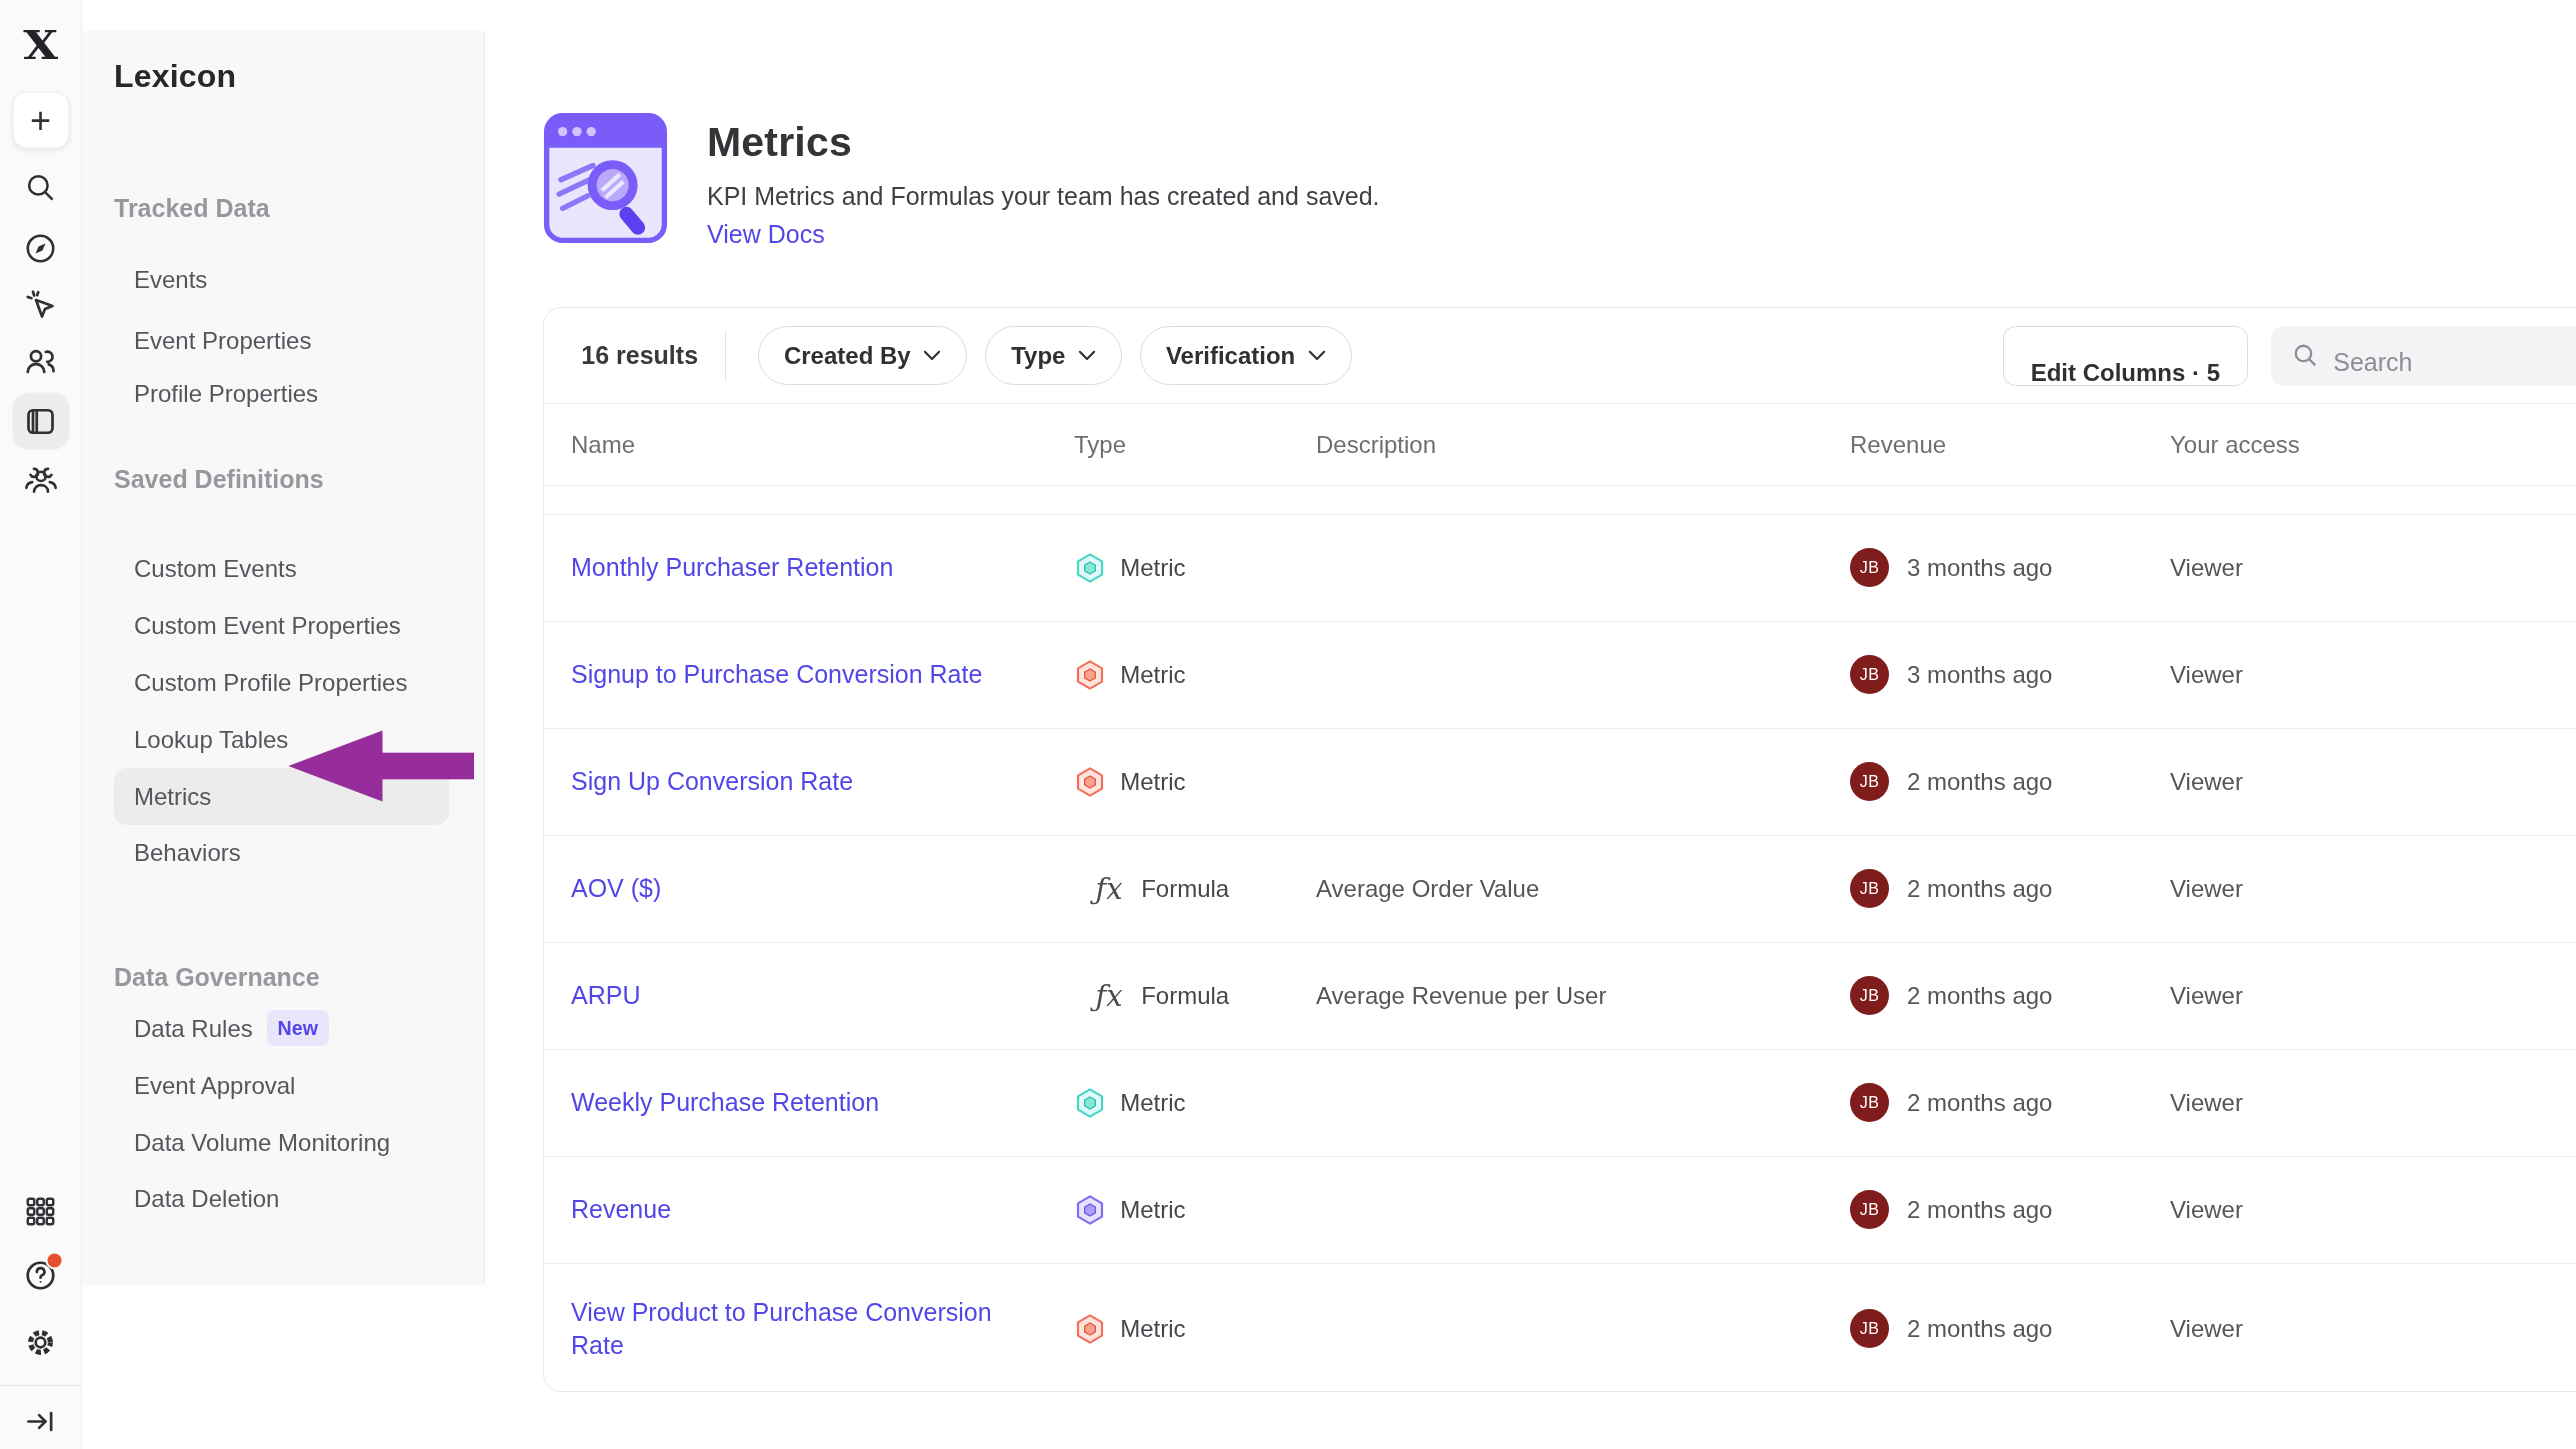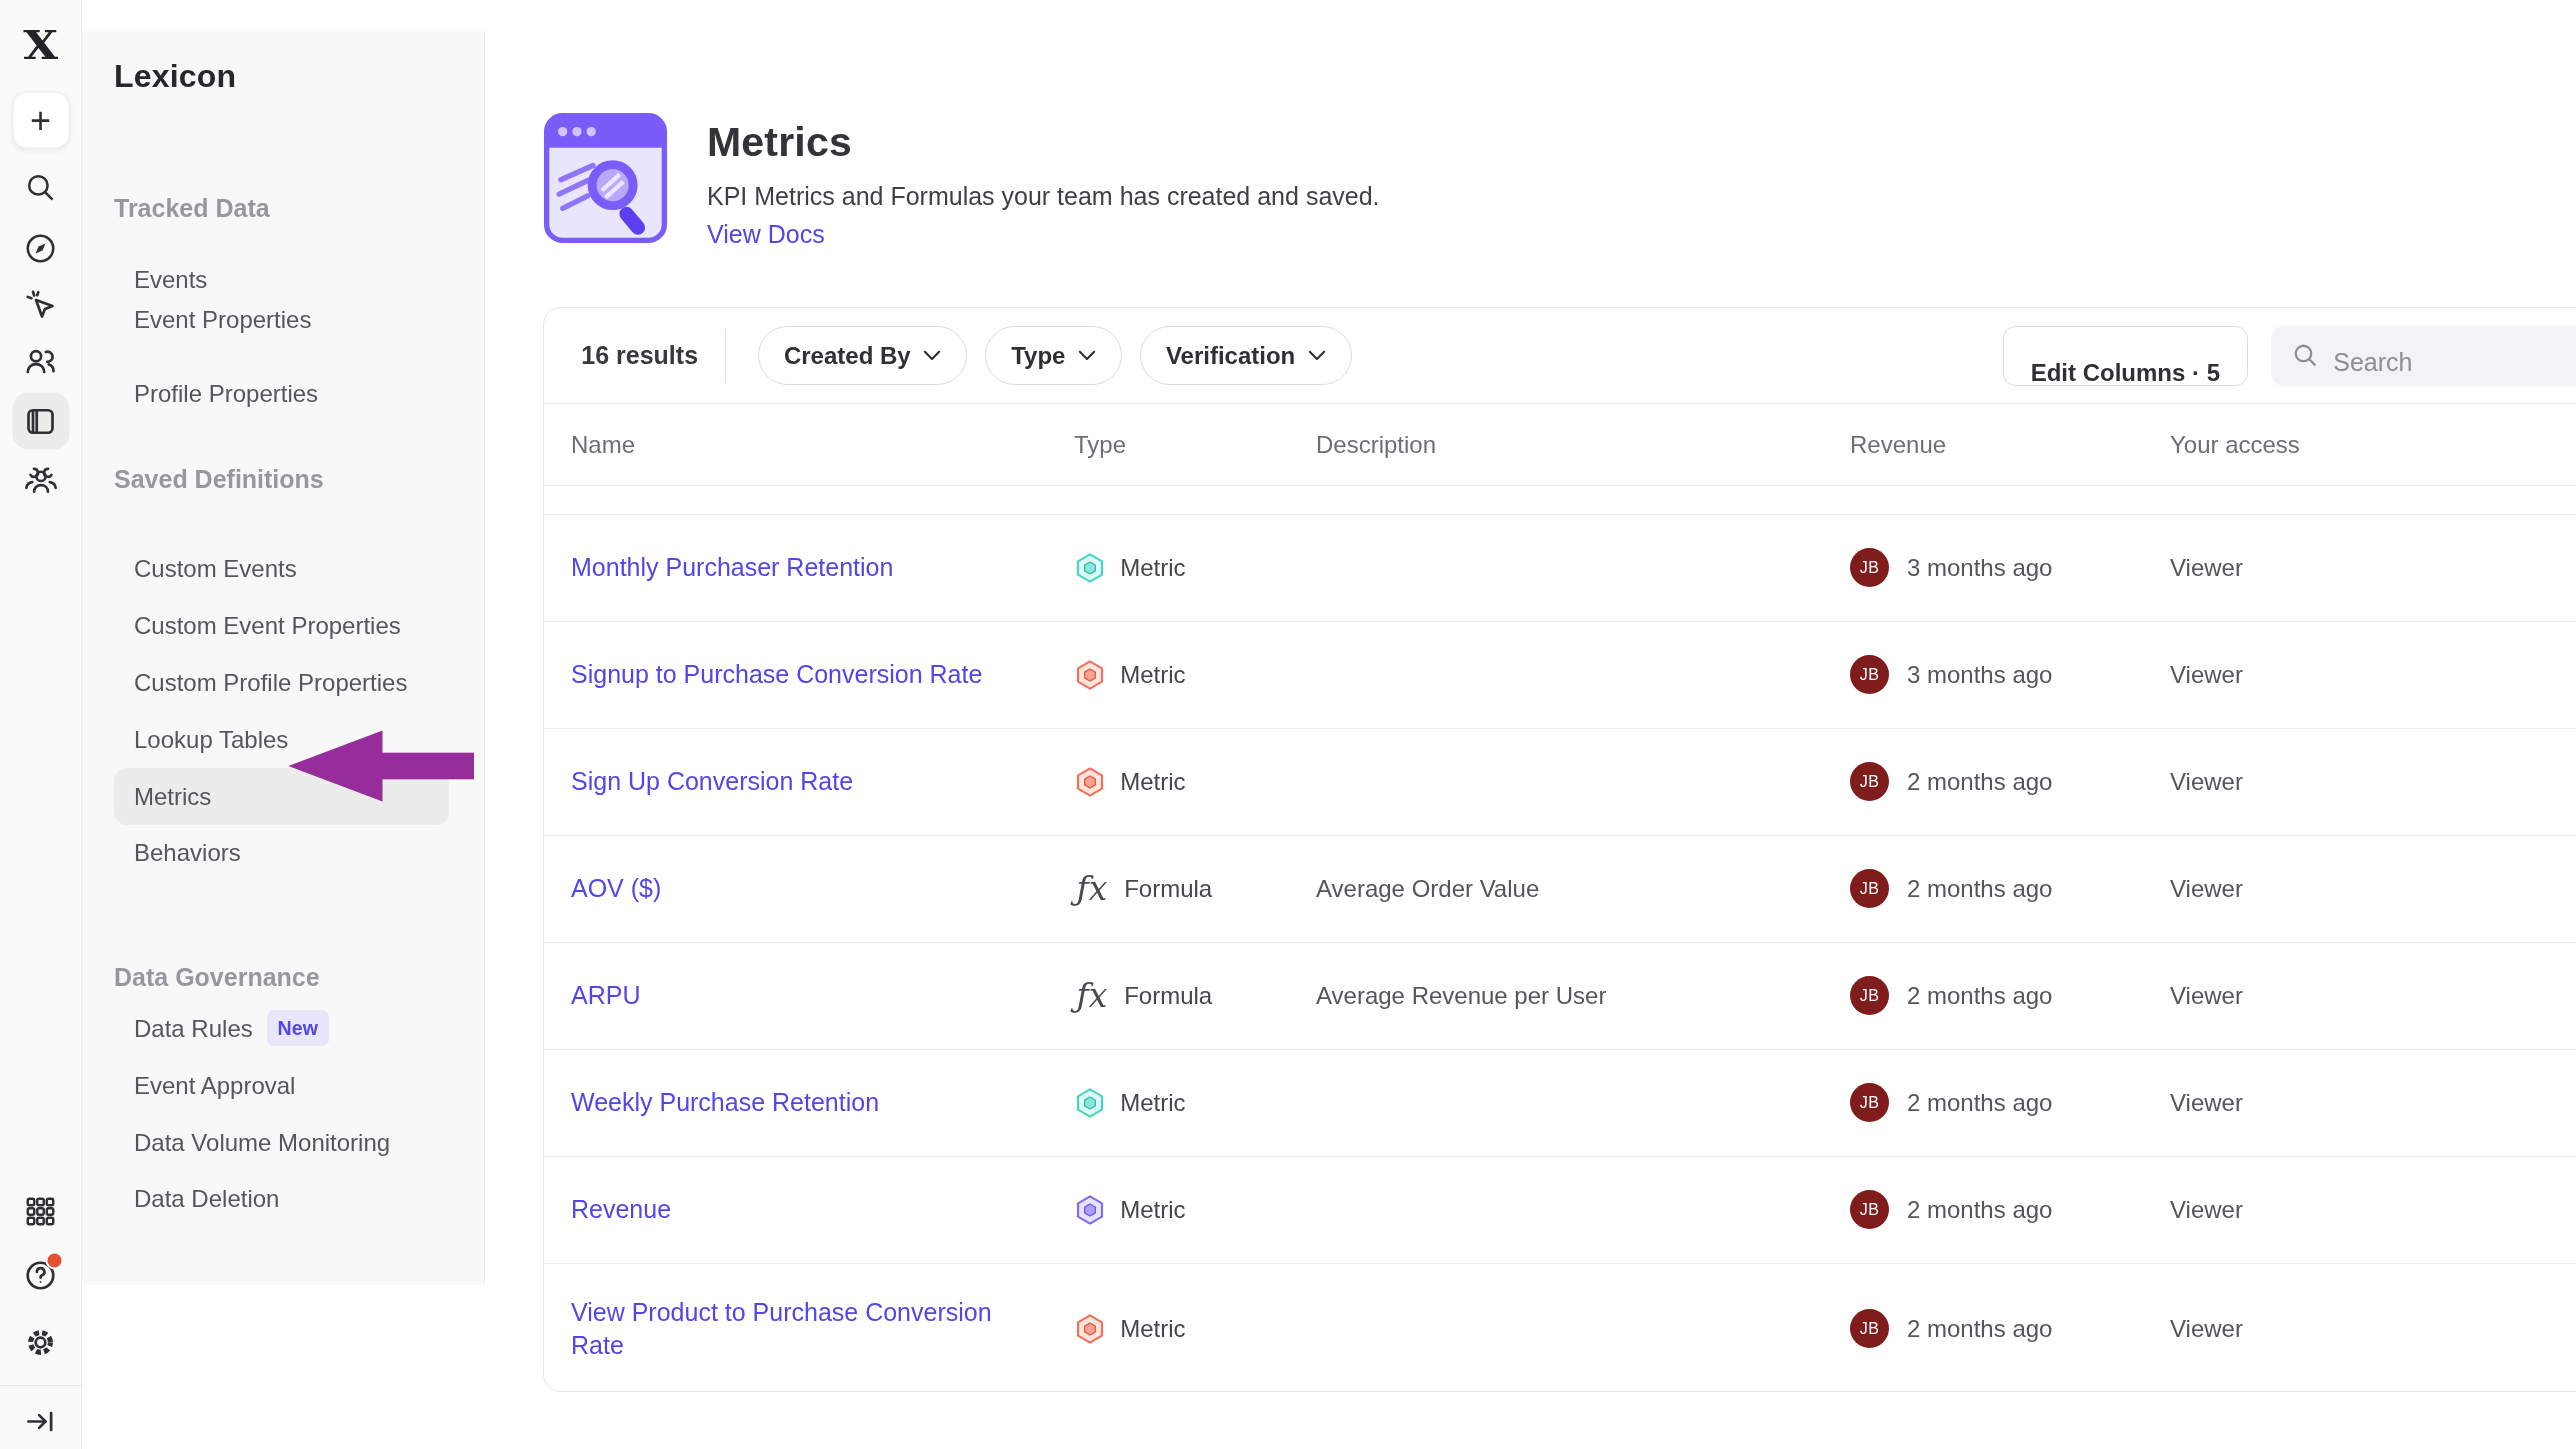--- a/index.html
+++ b/index.html
@@ -127,22 +127,22 @@
   .c-name { font-size:25px; font-weight:500; color:#5246e8; cursor:pointer; padding-right:36px; line-height:1.3; }
   .c-type { display:flex; align-items:center; gap:14.2px; font-size:24px; color:#46464c; }
   .c-desc, .c-access { font-size:24px; color:#55555b; }
   .c-created { display:flex; align-items:center; gap:18px; font-size:24px; color:#55555b; }
   .avatar {
     width:39px; height:39px; border-radius:50%; background:#7f1d1d; color:#fff;
     font-size:16px; font-weight:400; display:flex; align-items:center; justify-content:center;
     flex:none; letter-spacing:0.4px;
   }
   .fx {
-    font-family:"DejaVu Serif", serif; font-style:italic; font-size:33px; color:#4a4a50;
-    width:36px; text-align:center; flex:none;
+    font-family:"DejaVu Serif", serif; font-style:italic; font-size:29px; color:#4a4a50;
+    width:36px; text-align:center; flex:none;margin-left:17px;
   }
   .hexsvg { flex:none; }
 </style>
 </head>
 <body>
 
 <div class="rail">
   <div class="ric" style="top:44px">
     <span class="logo-x">X</span>
   </div>
@@ -239,21 +239,21 @@
       <line x1="19.5" y1="6" x2="19.5" y2="18"></line>
     </svg>
   </div>
 </div>
 
 <div class="sidebar">
   <div class="sb-title">Lexicon</div>
 
   <div class="sb-section" style="top:149px">Tracked Data</div>
   <div class="sb-item" style="top:220px">Events</div>
-  <div class="sb-item" style="top:260px">Event Properties</div>
+  <div class="sb-item" style="top:281px">Event Properties</div>
   <div class="sb-item" style="top:334px">Profile Properties</div>
 
   <div class="sb-section" style="top:420px">Saved Definitions</div>
   <div class="sb-item" style="top:509px">Custom Events</div>
   <div class="sb-item" style="top:566px">Custom Event Properties</div>
   <div class="sb-item" style="top:623px">Custom Profile Properties</div>
   <div class="sb-item" style="top:680px">Lookup Tables</div>
   <div class="sb-active-bg"></div>
   <div class="sb-item" style="top:737px">Metrics</div>
   <div class="sb-item" style="top:793px">Behaviors</div>

